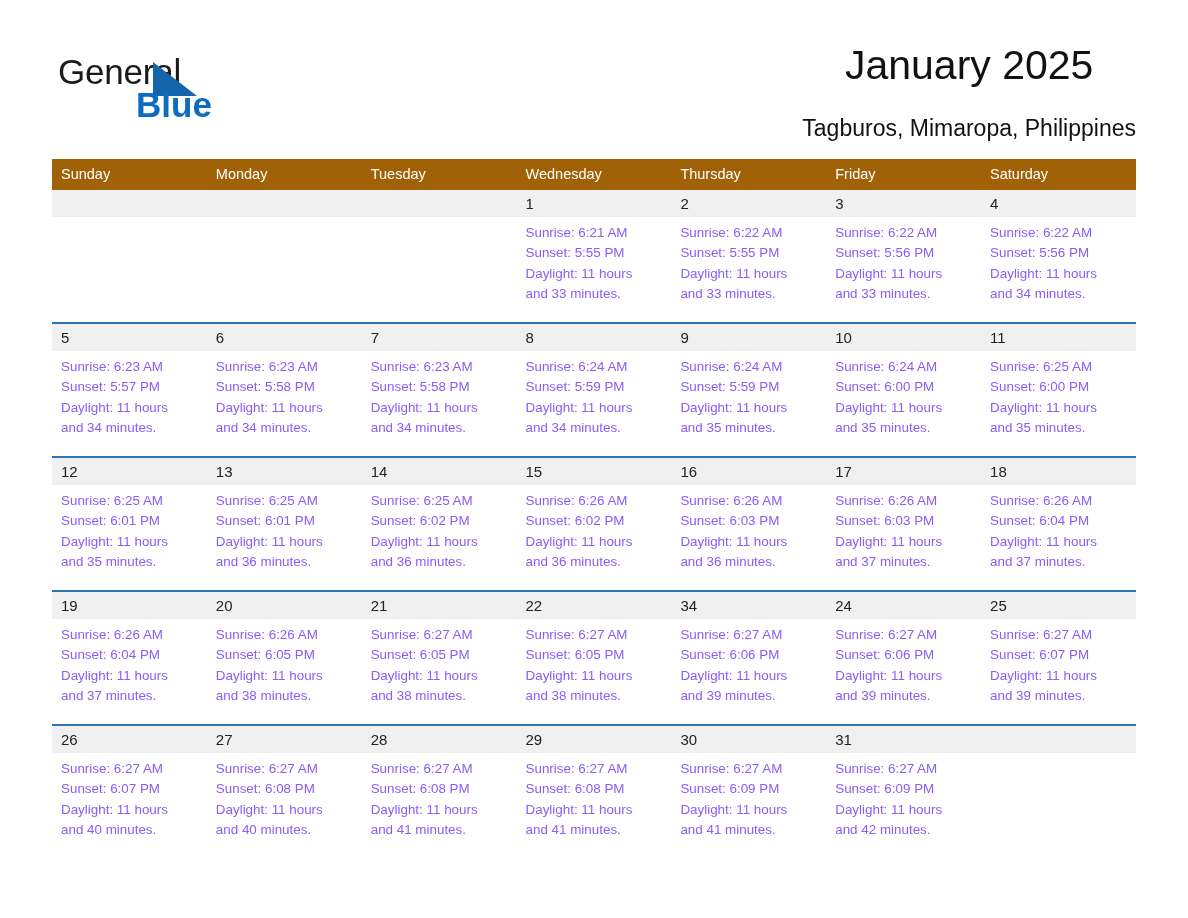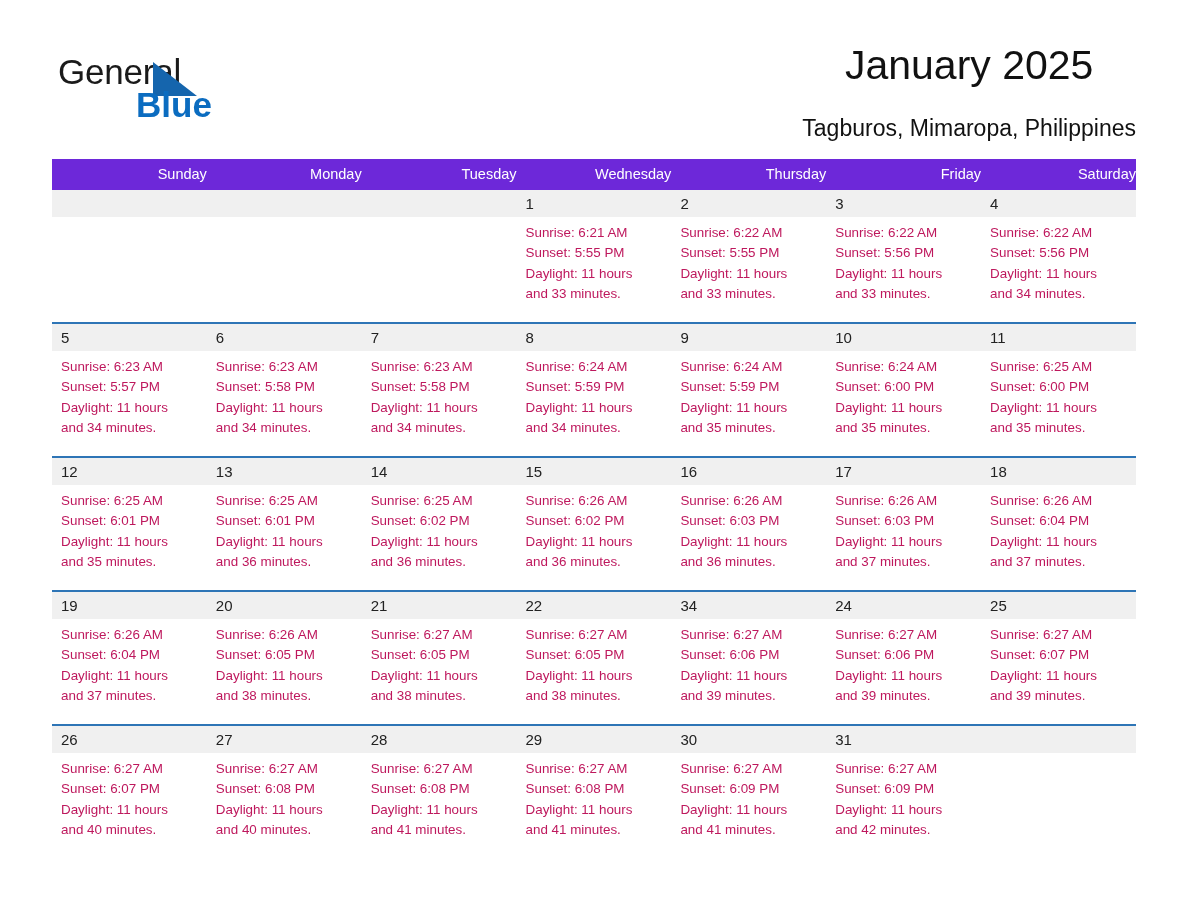--- a/index.html
+++ b/index.html
@@ -89,25 +89,25 @@
   
   .calendar {
     position: absolute;
     left: 52px;
     top: 159px;
     width: 1084px;
     border-collapse: collapse;
     table-layout: fixed;
   }
   .calendar th {
-    background: #6d28d9;
+    background: #a16207;
     color: #ffffff;
     font-size: 14.5px;
     font-weight: 400;
-    text-align: right;
+    text-align: left;
     padding: 6px 0 7px 9px;
     height: 18px;
     vertical-align: middle;
   }
   .calendar td {
     vertical-align: top;
     padding: 0;
     width: 154.85px;
     border-top: 2px solid #2e75b6;
   }
@@ -128,21 +128,21 @@
     color: #222222;
     padding-left: 9px;
   }
   .daycell.empty .daynum-band {
     background: #f0f0f0;
   }
   .info {
     padding: 6px 9px 0 9px;
     font-size: 13.4px;
     line-height: 20.3px;
-    color: #be185d;
+    color: #8b5cf6;
   }
   .info div {
     white-space: nowrap;
   }
 </style>
 </head>
 <body>
 
 <div class="page">
 

